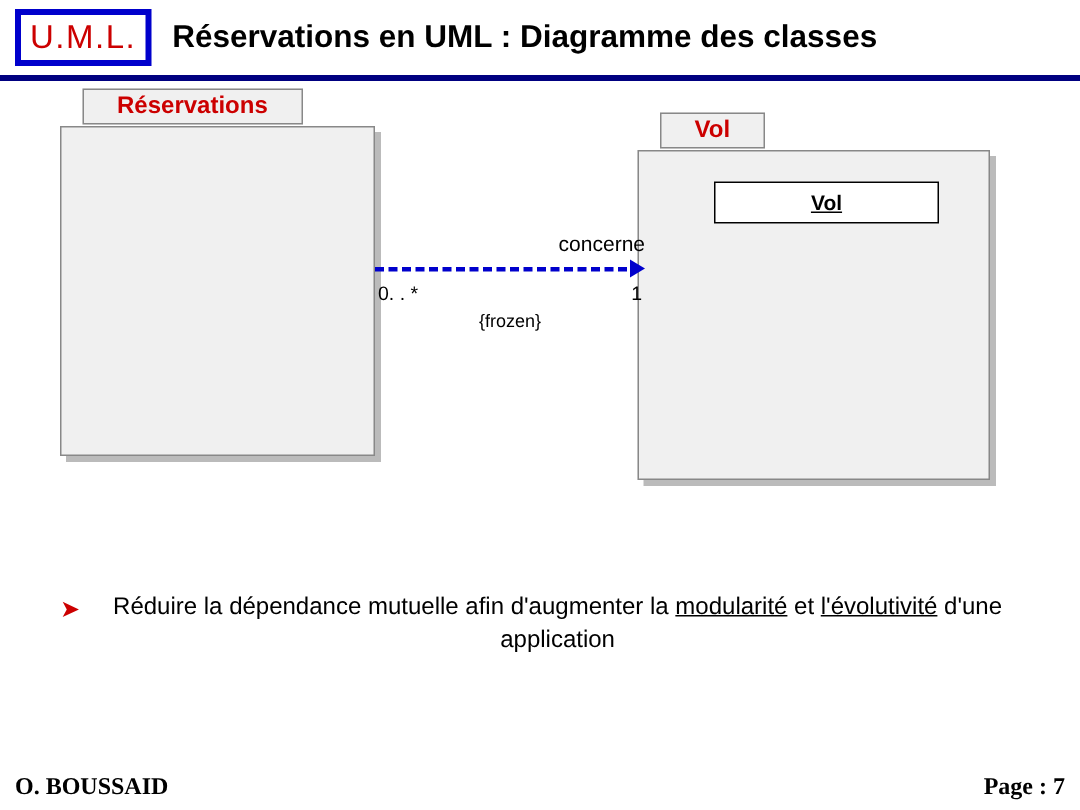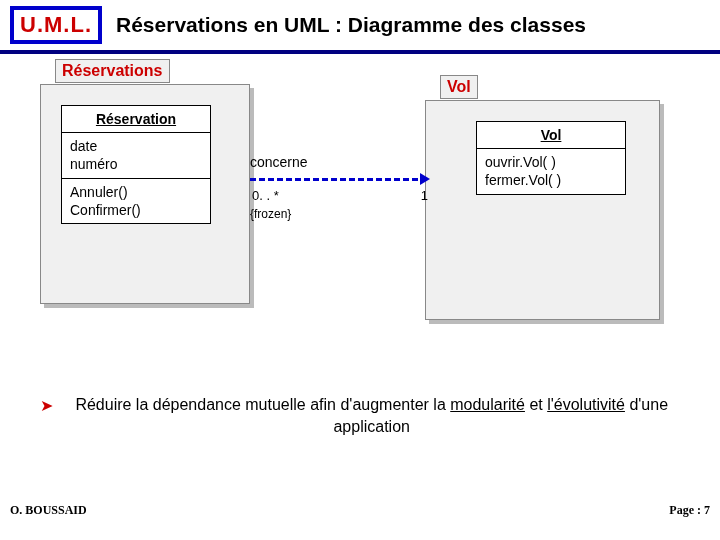--- a/index.html
+++ b/index.html
@@ -13,21 +13,21 @@
     }
     .header {
       display: flex;
       align-items: center;
       padding: 6px 10px;
       border-bottom: 4px solid #000080;
     }
     .logo {
       border: 4px solid #0000cc;
       padding: 2px 6px;
-      font-weight: bold;
+      font-weight: normal;
       color: #cc0000;
       font-size: 22px;
       letter-spacing: 1px;
       background: #fff;
     }
     .title {
       margin-left: 14px;
       font-weight: bold;
       color: #000;
       font-size: 21px;
@@ -54,21 +54,21 @@
       top: 46px;
       width: 235px;
       height: 220px;
     }
     .package-tab {
       position: absolute;
       top: -26px;
       left: 14px;
       border: 1px solid #888;
       background: #f0f0f0;
-      padding: 2px 6px;
+      padding: 2px 22px;
       font-weight: bold;
       color: #cc0000;
       font-size: 16px;
     }
     .class-box {
       position: absolute;
       background: #fff;
       border: 1px solid #000;
       width: 150px;
     }
@@ -94,21 +94,21 @@
       font-weight: bold;
       text-decoration: underline;
     }
     .assoc-area {
       position: absolute;
       left: 250px;
       top: 100px;
       width: 180px;
     }
     .assoc-label {
-      text-align: left;
+      text-align: right;
       font-size: 14px;
       color: #000;
       margin-bottom: 2px;
     }
     .assoc-line {
       position: relative;
       height: 14px;
       display: flex;
       align-items: center;
     }
@@ -125,83 +125,69 @@
       margin-left: 2px;
     }
     .mults {
       display: flex;
       justify-content: space-between;
       font-size: 13px;
       margin-top: 2px;
       padding: 0 2px;
     }
     .frozen {
+      text-align: center;
       font-size: 12px;
       margin-top: 4px;
     }
     .bullet-area {
       padding: 10px 40px 0 40px;
       font-size: 16px;
       display: flex;
       align-items: flex-start;
       gap: 10px;
     }
     .bullet-marker {
       color: #cc0000;
       font-size: 16px;
       margin-top: 2px;
     }
     .bullet-text { line-height: 1.4; text-align: center; }
     .underline { text-decoration: underline; }
     .footer {
       position: absolute;
-      bottom: 22px;
+      bottom: 6px;
       left: 10px;
       right: 10px;
       display: flex;
       justify-content: space-between;
       font-family: "Times New Roman", serif;
-      font-size: 12px;
+      font-size: 16px;
       font-weight: bold;
       text-align: center;
     }
   </style>
 </head>
 <body>
 
 <div class="header">
   <div class="logo">U.M.L.</div>
   <div class="title">Réservations en UML : Diagramme des classes</div>
 </div>
 
 <div class="diagram-area">
 
   <div class="package package-reservations">
     <div class="package-tab">Réservations</div>
-    <div class="class-box class-reservation">
-      <div class="class-section class-name">Réservation</div>
-      <div class="class-section">
-        <div>date</div>
-        <div>numéro</div>
-      </div>
-      <div class="class-section">
-        <div>Annuler()</div>
-        <div>Confirmer()</div>
-      </div>
-    </div>
   </div>
 
   <div class="package package-vol">
     <div class="package-tab">Vol</div>
     <div class="class-box class-vol">
       <div class="class-section class-name">Vol</div>
-      <div class="class-section">
-        <div>ouvrir.Vol( )</div>
-        <div>fermer.Vol( )</div>
-      </div>
     </div>
   </div>
 
   <div class="assoc-area">
     <div class="assoc-label">concerne</div>
     <div class="assoc-line">
       <div class="dashed"></div>
       <div class="arrow-head"></div>
     </div>
     <div class="mults">

